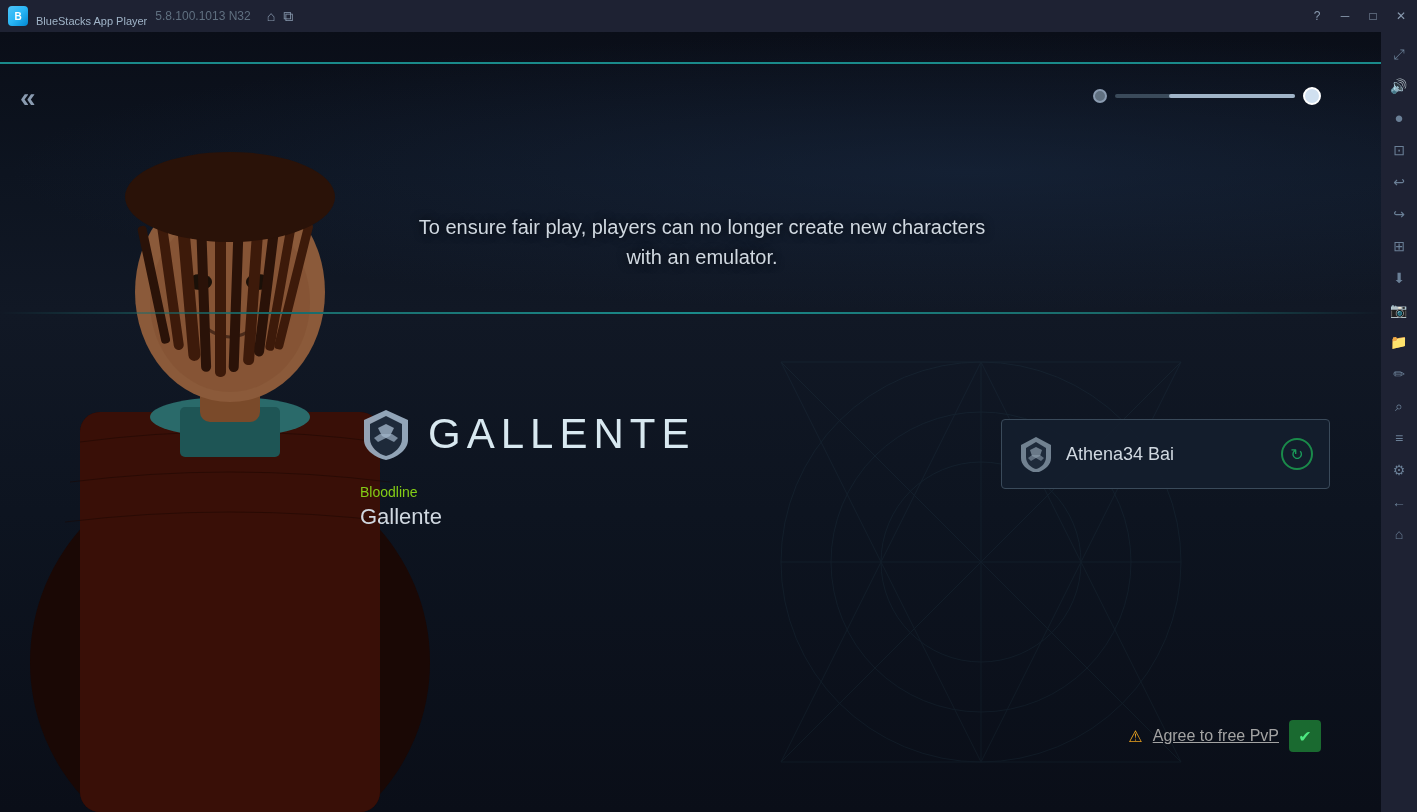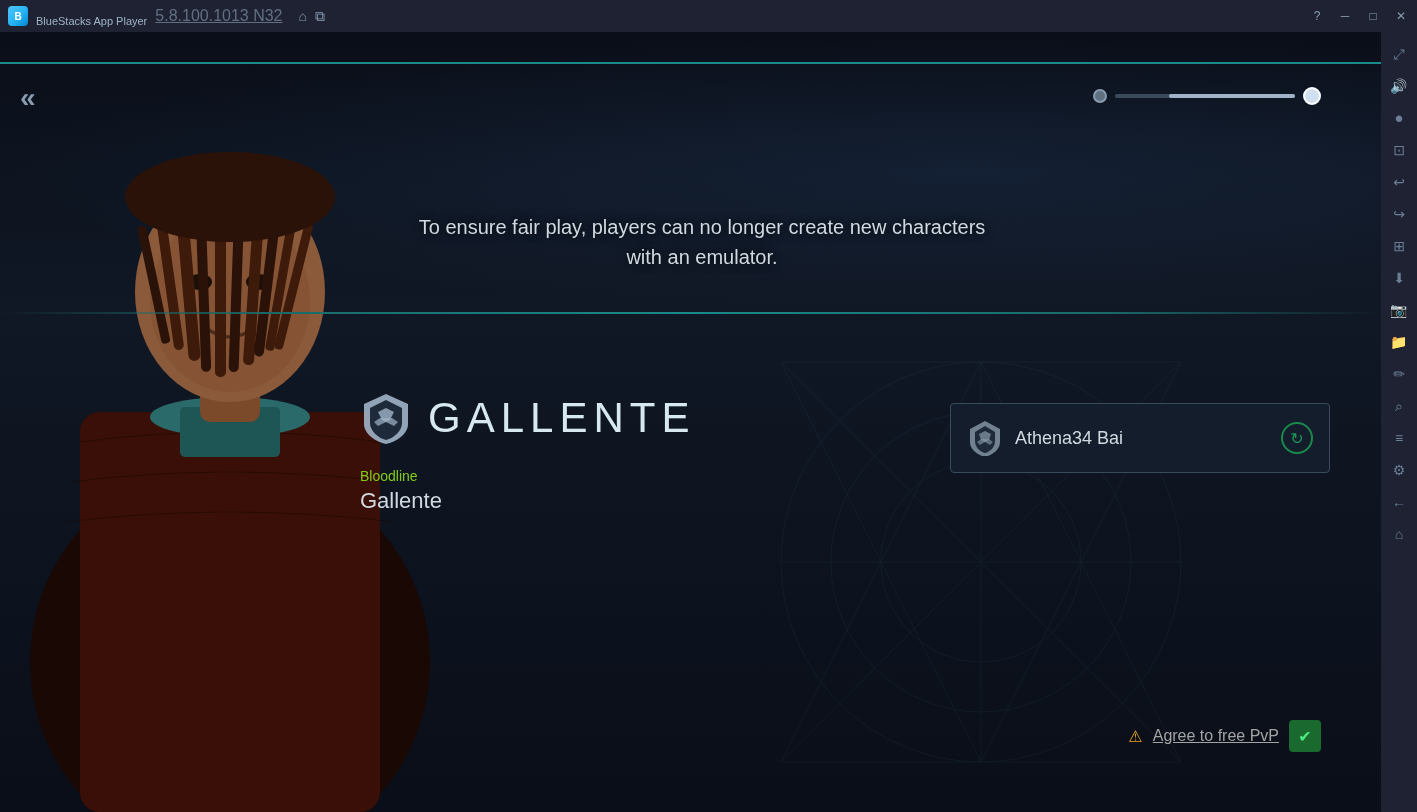--- a/index.html
+++ b/index.html
@@ -45,22 +45,21 @@
     }
 
     .bs-title {
       color: #a0b4c8;
       font-size: 11px;
       margin-top: 9px;
     }
 
     .bs-version {
       color: #607080;
-      font-size: 16px;
-      text-decoration: underline;
+      font-size: 12px;
     }
 
     .titlebar-nav {
       display: flex;
       align-items: center;
       gap: 8px;
       margin-left: 8px;
     }
 
     .titlebar-nav-icon {
@@ -204,21 +203,21 @@
       left: 0;
       width: 1381px;
       height: 2px;
       background: linear-gradient(90deg, transparent 0%, #1a6a6a 20%, #1a8a8a 50%, #1a6a6a 80%, transparent 100%);
       z-index: 10;
     }
 
     
     .info-panel {
       position: absolute;
-      top: 266px;
+      top: 282px;
       left: 330px;
       width: 1000px;
       height: 310px;
       z-index: 20;
       display: flex;
       align-items: center;
     }
 
     .faction-section {
       flex: 1;
@@ -266,21 +265,21 @@
     }
 
     .info-value {
       color: #d0d8e0;
       font-size: 22px;
       font-weight: 400;
     }
 
     
     .char-name-field {
-      width: 380px;
+      width: 329px;
       height: 70px;
       background: rgba(20, 30, 45, 0.9);
       border: 1px solid #3a4a5a;
       border-radius: 4px;
       display: flex;
       align-items: center;
       padding: 0 16px;
       gap: 12px;
       margin-top: -30px;
     }

